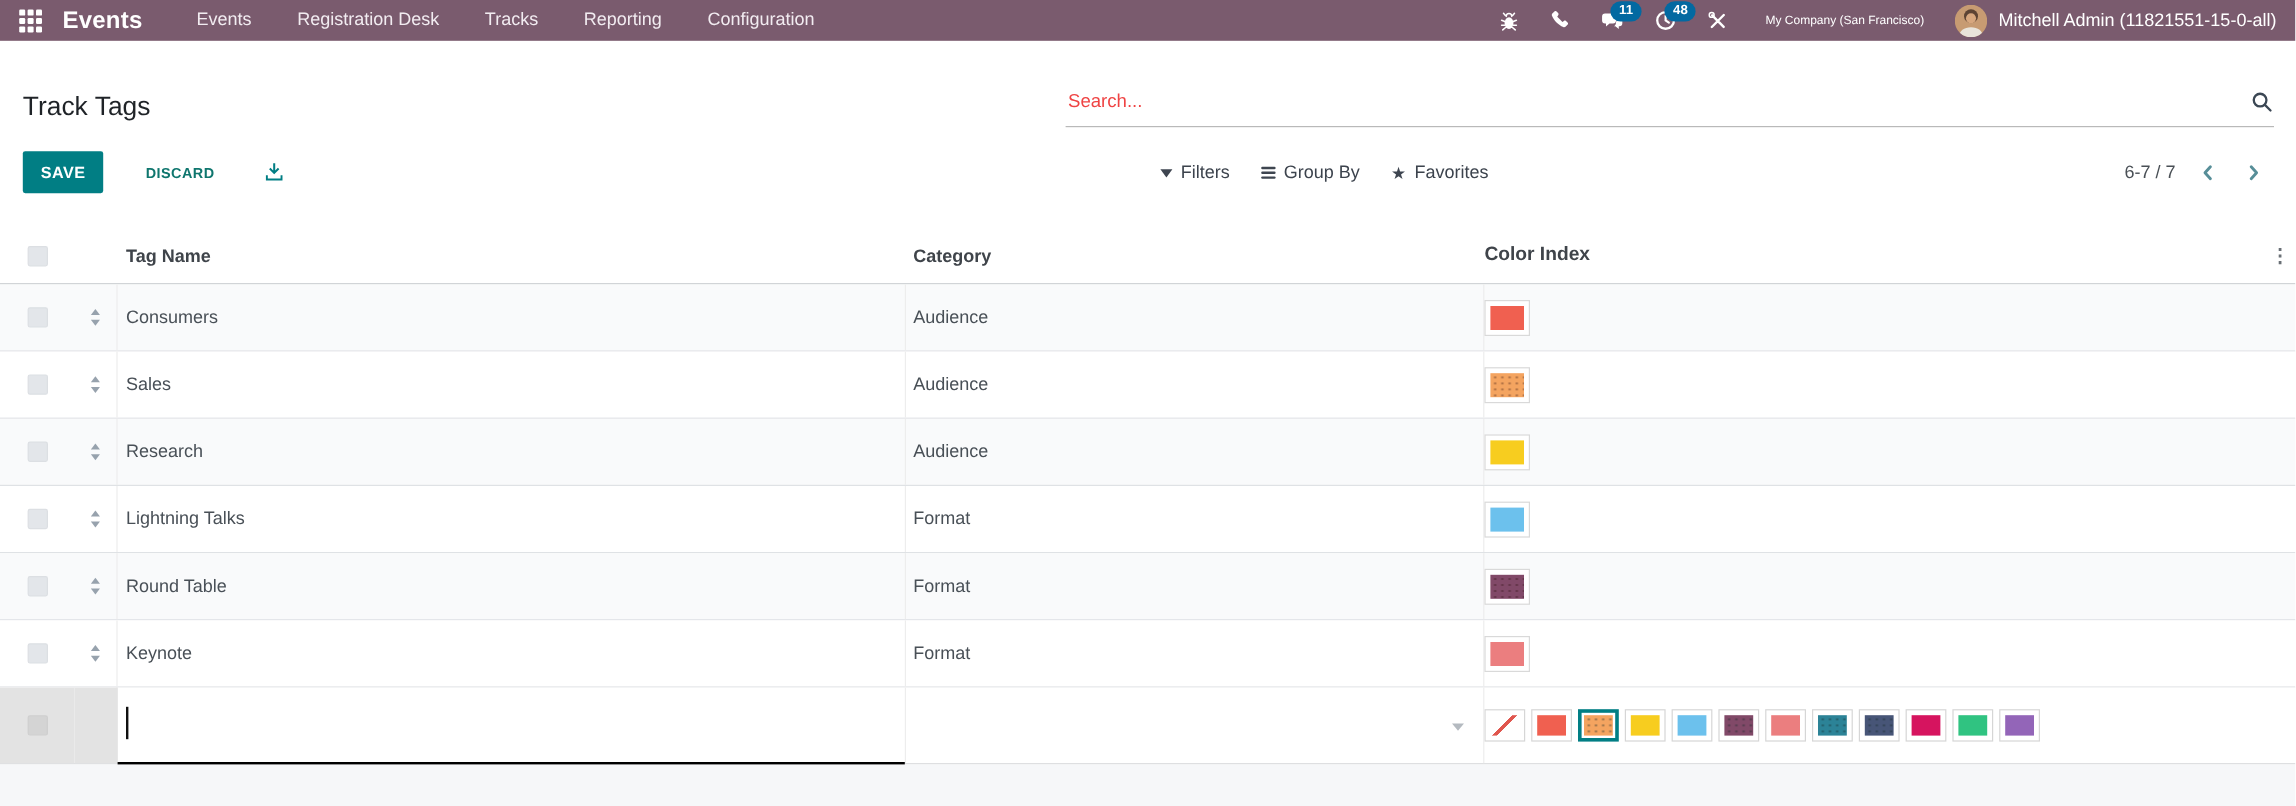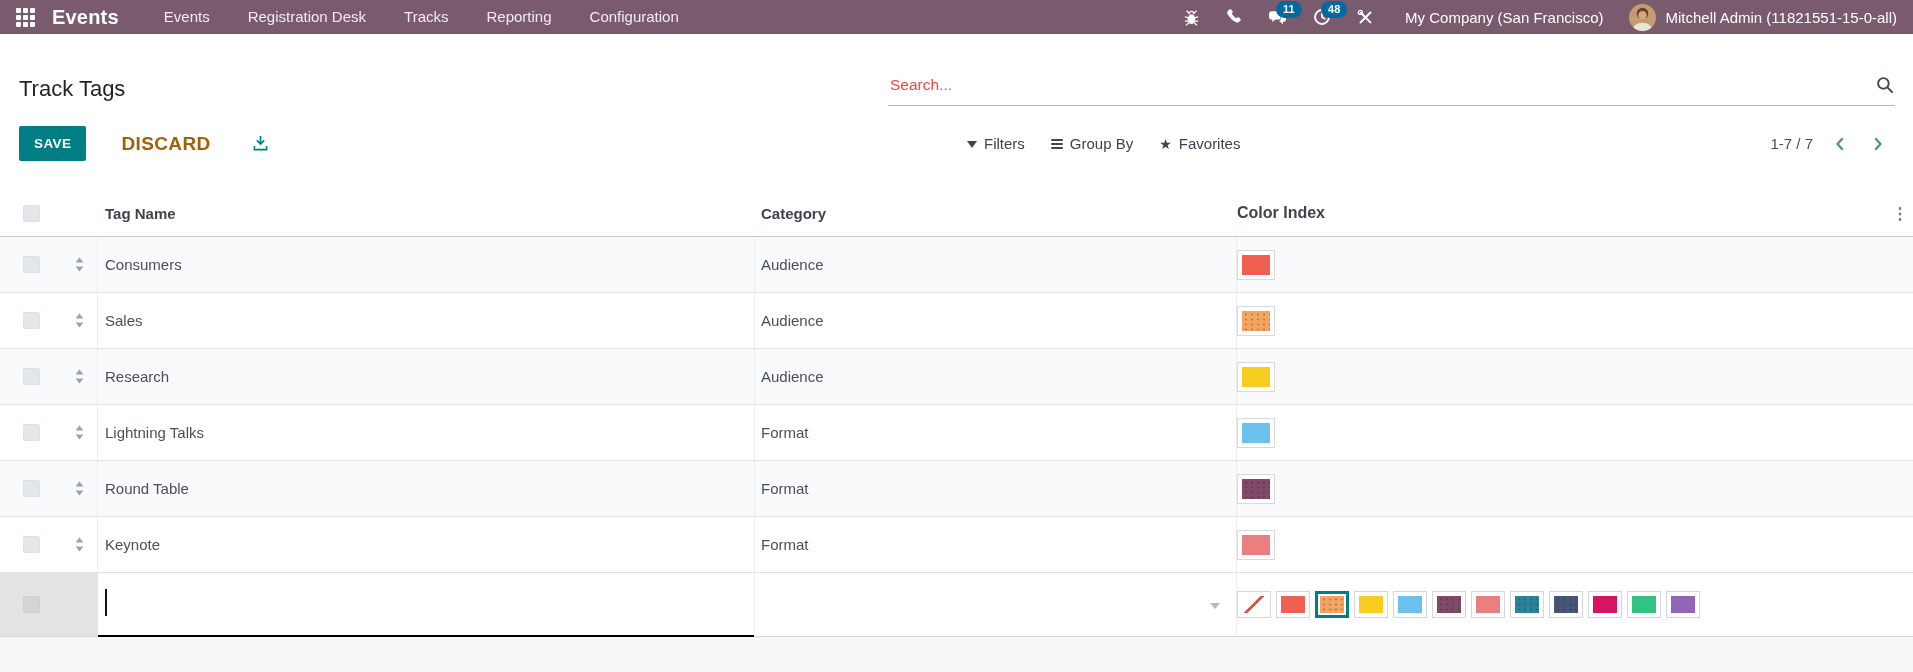--- a/index.html
+++ b/index.html
@@ -13,36 +13,36 @@
   .grid9 { display: grid; grid-template-columns: repeat(3,5px); grid-auto-rows: 5px; gap: 2px; }
   .grid9 i { background: #fff; border-radius: 1px; }
   .brand { font-size: 20px; font-weight: 700; margin-left: 17px; letter-spacing: .2px; }
   .menu { display: flex; margin-left: 26px; }
   .menu-item { font-size: 15px; color: #f2ecf1; padding: 0 19px; line-height: 46px; cursor: pointer; white-space: nowrap; }
   .nav-right { margin-left: auto; display: flex; align-items: center; }
   .nav-ic { position: relative; height: 46px; display: flex; align-items: center; padding: 0 13px;
             color: #fff; cursor: pointer; background: none; border: none; }
   .badge { position: absolute; top: 7px; left: 21px; background: #0369a1; color: #fff;
            font-size: 11px; font-weight: 700; line-height: 1; padding: 3px 7px; border-radius: 9px; }
-  .company { font-size: 15px; color: #fff; padding: 0 14px 0 18px; cursor: pointer; white-space: nowrap; text-align: right; }
+  .company { font-size: 10px; color: #fff; padding: 0 14px 0 18px; cursor: pointer; white-space: nowrap; text-align: right; }
   .userbtn { display: flex; align-items: center; padding-left: 12px; cursor: pointer; }
   .avatar { width: 27px; height: 27px; border-radius: 50%; overflow: hidden; flex: none; }
   .username { font-size: 15px; color: #fff; margin-left: 9px; white-space: nowrap; }
 
   
   .control { position: absolute; top: 46px; left: 0; right: 0; height: 144px; background: #fff; }
   .title { position: absolute; left: 19px; top: 30px; font-size: 22px; font-weight: 400; color: #1f2327; }
   .searchbar { position: absolute; left: 888px; right: 18px; top: 18px; height: 42px;
                border-bottom: 1px solid #b9b9b9; cursor: text; }
   .placeholder { line-height: 42px; font-size: 15.5px; color: #ef4444; padding-left: 2px; }
   .search-ic { position: absolute; right: 1px; top: 12px; cursor: pointer; line-height: 0; }
   .btnrow { position: absolute; left: 19px; top: 80px; height: 35px; display: flex; align-items: stretch; gap: 25px; }
   .btn-save { background: #017E84; color: #fff; border: none; font-family: inherit; font-size: 13.5px;
               font-weight: 700; letter-spacing: .4px; padding: 0 15px; cursor: pointer; border-radius: 2px; }
-  .btn-discard { background: none; border: none; color: #a16207; font-family: inherit; font-size: 19px;
+  .btn-discard { background: none; border: none; color: #0f766e; font-family: inherit; font-size: 12px;
                  font-weight: 700; letter-spacing: .4px; padding: 0 10px; cursor: pointer; }
   .btn-export { background: none; border: none; cursor: pointer; padding: 0 6px; line-height: 0; }
   .filterbar { position: absolute; left: 967px; top: 80px; height: 35px; display: flex; align-items: center; gap: 26px; }
   .fitem { display: flex; align-items: center; gap: 7px; font-size: 15px; color: #3c434d; cursor: pointer; white-space: nowrap; }
   .tri-down { width: 0; height: 0; border: 5px solid transparent; border-top: 7px solid #3e4550; margin-top: 7px; }
   .gb-icon { display: inline-flex; flex-direction: column; gap: 2px; width: 12px; }
   .gb-icon i { height: 2px; background: #3e4550; border-radius: 1px; }
   .star { font-size: 14px; color: #3e4550; line-height: 1; }
   .pager { position: absolute; right: 24px; top: 80px; height: 35px; display: flex; align-items: center; gap: 16px; }
   .pager-text { font-size: 15px; color: #4a5056; cursor: pointer; }
@@ -215,21 +215,21 @@
           </span>
         <span>Group By</span>
       </div>
       <div class="fitem">
         <span class="star">★</span>
         <span>Favorites</span>
       </div>
     </div>
 
     <div class="pager">
-      <span class="pager-text">1-7 / 7</span>
+      <span class="pager-text">6-7 / 7</span>
       <button class="pager-btn">
         <svg width="14" height="14" viewBox="0 0 14 14">
             <path d="M9 2L4.5 7 9 12" fill="none" stroke="#578E98" stroke-width="2.4" stroke-linecap="round" stroke-linejoin="round"></path>
           </svg>
       </button>
       <button class="pager-btn">
         <svg width="14" height="14" viewBox="0 0 14 14">
             <path d="M5 2l4.5 5L5 12" fill="none" stroke="#578E98" stroke-width="2.4" stroke-linecap="round" stroke-linejoin="round"></path>
           </svg>
       </button>

